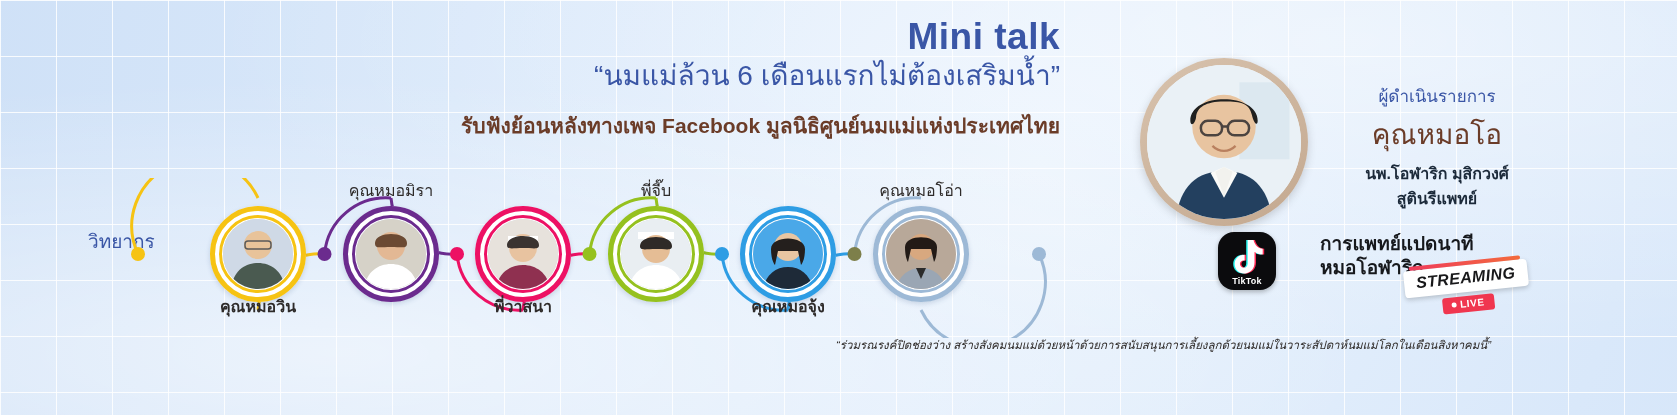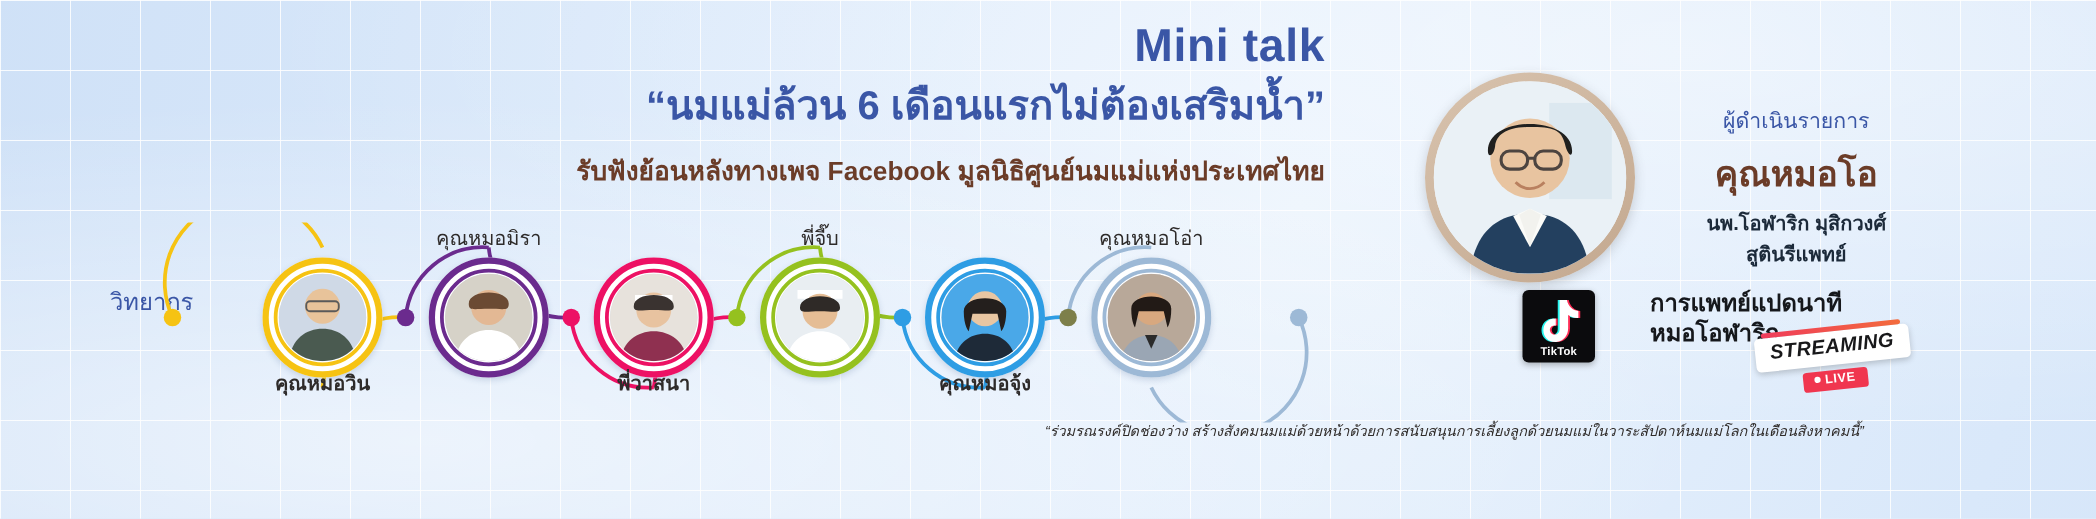--- a/index.html
+++ b/index.html
@@ -34,22 +34,22 @@
   
   #title-block {
     position: absolute; left: 280px; top: 16px; width: 780px;
     text-align: right; z-index: 5;
   }
   #title-main {
     color: #3a56a6; font-weight: bold; font-size: 37px;
     letter-spacing: .5px; line-height: 1.12;
   }
   #title-quote {
-    color: #3a56a6; font-weight: bold; font-size: 32px;
-    line-height: 1.2; margin-top: 8px; white-space: nowrap;
+    color: #3a56a6; font-weight: normal; font-size: 28px;
+    line-height: 1.2; margin-top: 2px; white-space: nowrap;
   }
   #subtitle {
     color: #6b3c28; font-weight: bold; font-size: 21px;
     margin-top: 16px; white-space: nowrap;
   }
 
   
   #rail { position: absolute; left: 0; top: 178px; width: 1060px; height: 160px; z-index: 6; }
   #rail-label {
     position: absolute; left: 88px; top: 48px;
@@ -84,28 +84,28 @@
     position: absolute; left: 0; top: 0; width: 168px; height: 168px;
     border-radius: 50%; padding: 7px;
     background: linear-gradient(145deg,#d8c3ae,#c3a88f);
     box-shadow: 0 3px 9px rgba(60,60,60,.22);
   }
   #host-photo { width: 100%; height: 100%; border-radius: 50%; overflow: hidden; background:#eef3f7; }
   #host-photo svg { display:block; width:100%; height:100%; }
 
   #host-text { position: absolute; left: 182px; top: 24px; width: 230px; text-align: center; }
   #host-role { color: #3a56a6; font-size: 17px; }
-  #host-name { color: #6b3c28; font-weight: bold; font-size: 28px; margin-top: 8px; }
+  #host-name { color: #6b3c28; font-weight: normal; font-size: 28px; margin-top: 3px; }
   #host-fullname { color: #1c2a3a; font-weight: bold; font-size: 16px; margin-top: 5px; }
   #host-spec   { color: #1c2a3a; font-weight: bold; font-size: 16px; }
 
   
   #channel { position: absolute; left: 1218px; top: 232px; z-index: 7; display:flex; align-items:flex-start; }
   #tiktok-logo {
-    width: 58px; height: 58px; border-radius: 5px;
+    width: 58px; height: 58px; border-radius: 16px;
     background: #0b0b0d; position: relative; flex: none;
     box-shadow: 0 2px 5px rgba(0,0,0,.28);
   }
   #tiktok-logo svg { position:absolute; left:11px; top:6px; }
   #tiktok-wordmark {
     position: absolute; bottom: 4px; left: 0; width: 100%;
     text-align: center; color: #fff; font-size: 9px; font-weight: bold; letter-spacing:.2px;
   }
   #channel-text { margin-left: 12px; line-height: 1.28; padding-left: 32px; }
   #channel-l1, #channel-l2 { color: #16181c; font-weight: bold; font-size: 19px; white-space: nowrap; }

